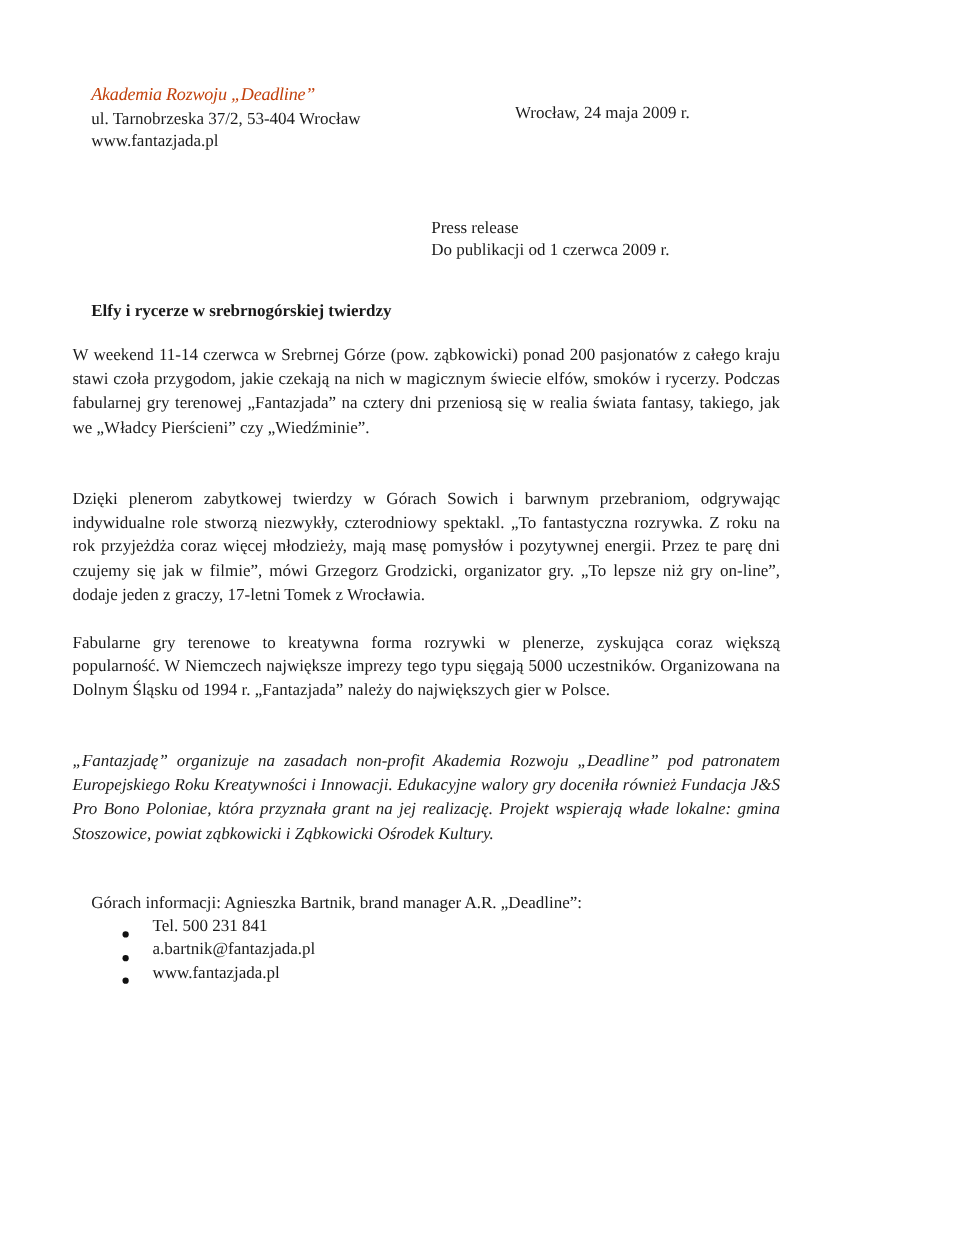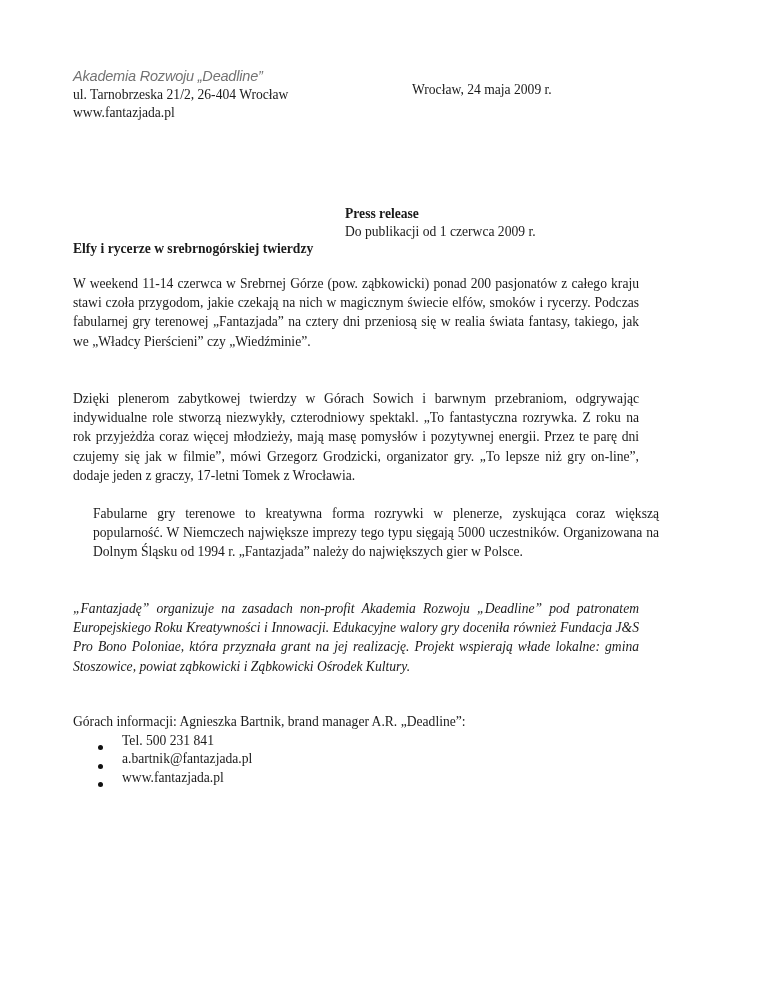--- a/index.html
+++ b/index.html
@@ -22,60 +22,60 @@
       width: 768px; height: 994px;
       background: #ffffff;
     }
     .org-block {
       position: absolute;
       left: 73px;
       top: 66px;
       line-height: 18px;
     }
     .org-name {
-      font-family: Liberation Sans, sans-serif;
+      font-family: Liberation Serif, serif;
       font-style: italic;
       font-size: 14.5px;
       letter-spacing: -0.2px;
       line-height: 20px;
-      color: #737373;
+      color: #c2410c;
     }
     .org-line { display: block; }
     .date-line {
       position: absolute;
       left: 412px;
       top: 81px;
       line-height: 18px;
     }
     .press-block {
       position: absolute;
       left: 345px;
       top: 173px;
       line-height: 18px;
     }
-    .press-title { font-weight: bold; display: block; margin-top: 32px; }
+    .press-title { font-weight: normal; display: block; }
     .press-sub { display: block; }
     .headline {
       position: absolute;
       left: 73px;
       top: 240px;
       font-weight: bold;
       line-height: 18px;
     }
     .para {
       position: absolute;
-      left: 73px;
+      left: 58px;
       width: 566px;
       text-align: justify;
       line-height: 19.2px;
       margin: 0;
     }
     .p1 { top: 274px; }
     .p2 { top: 389px; }
-    .p3 { top: 504px; margin-left: 20px; }
+    .p3 { top: 504px; }
     .p4 { top: 599px; font-style: italic; }
     .contact {
       position: absolute;
       left: 73px;
       top: 713px;
       line-height: 18.5px;
     }
     .contact-list {
       list-style: none;
       margin: 0;
@@ -95,21 +95,21 @@
       margin-right: 19px;
     }
   </style>
 </head>
 <body>
 
 <div class="page">
 
   <div class="org-block">
     <span class="org-line org-name">Akademia Rozwoju „Deadline”</span>
-    <span class="org-line">ul. Tarnobrzeska 21/2, 26-404 Wrocław</span>
+    <span class="org-line">ul. Tarnobrzeska 37/2, 53-404 Wrocław</span>
     <span class="org-line">www.fantazjada.pl</span>
   </div>
 
   <div class="date-line">Wrocław, 24 maja 2009 r.</div>
 
   <div class="press-block">
     <span class="press-title">Press release</span>
     <span class="press-sub">Do publikacji od 1 czerwca 2009 r.</span>
   </div>
 

